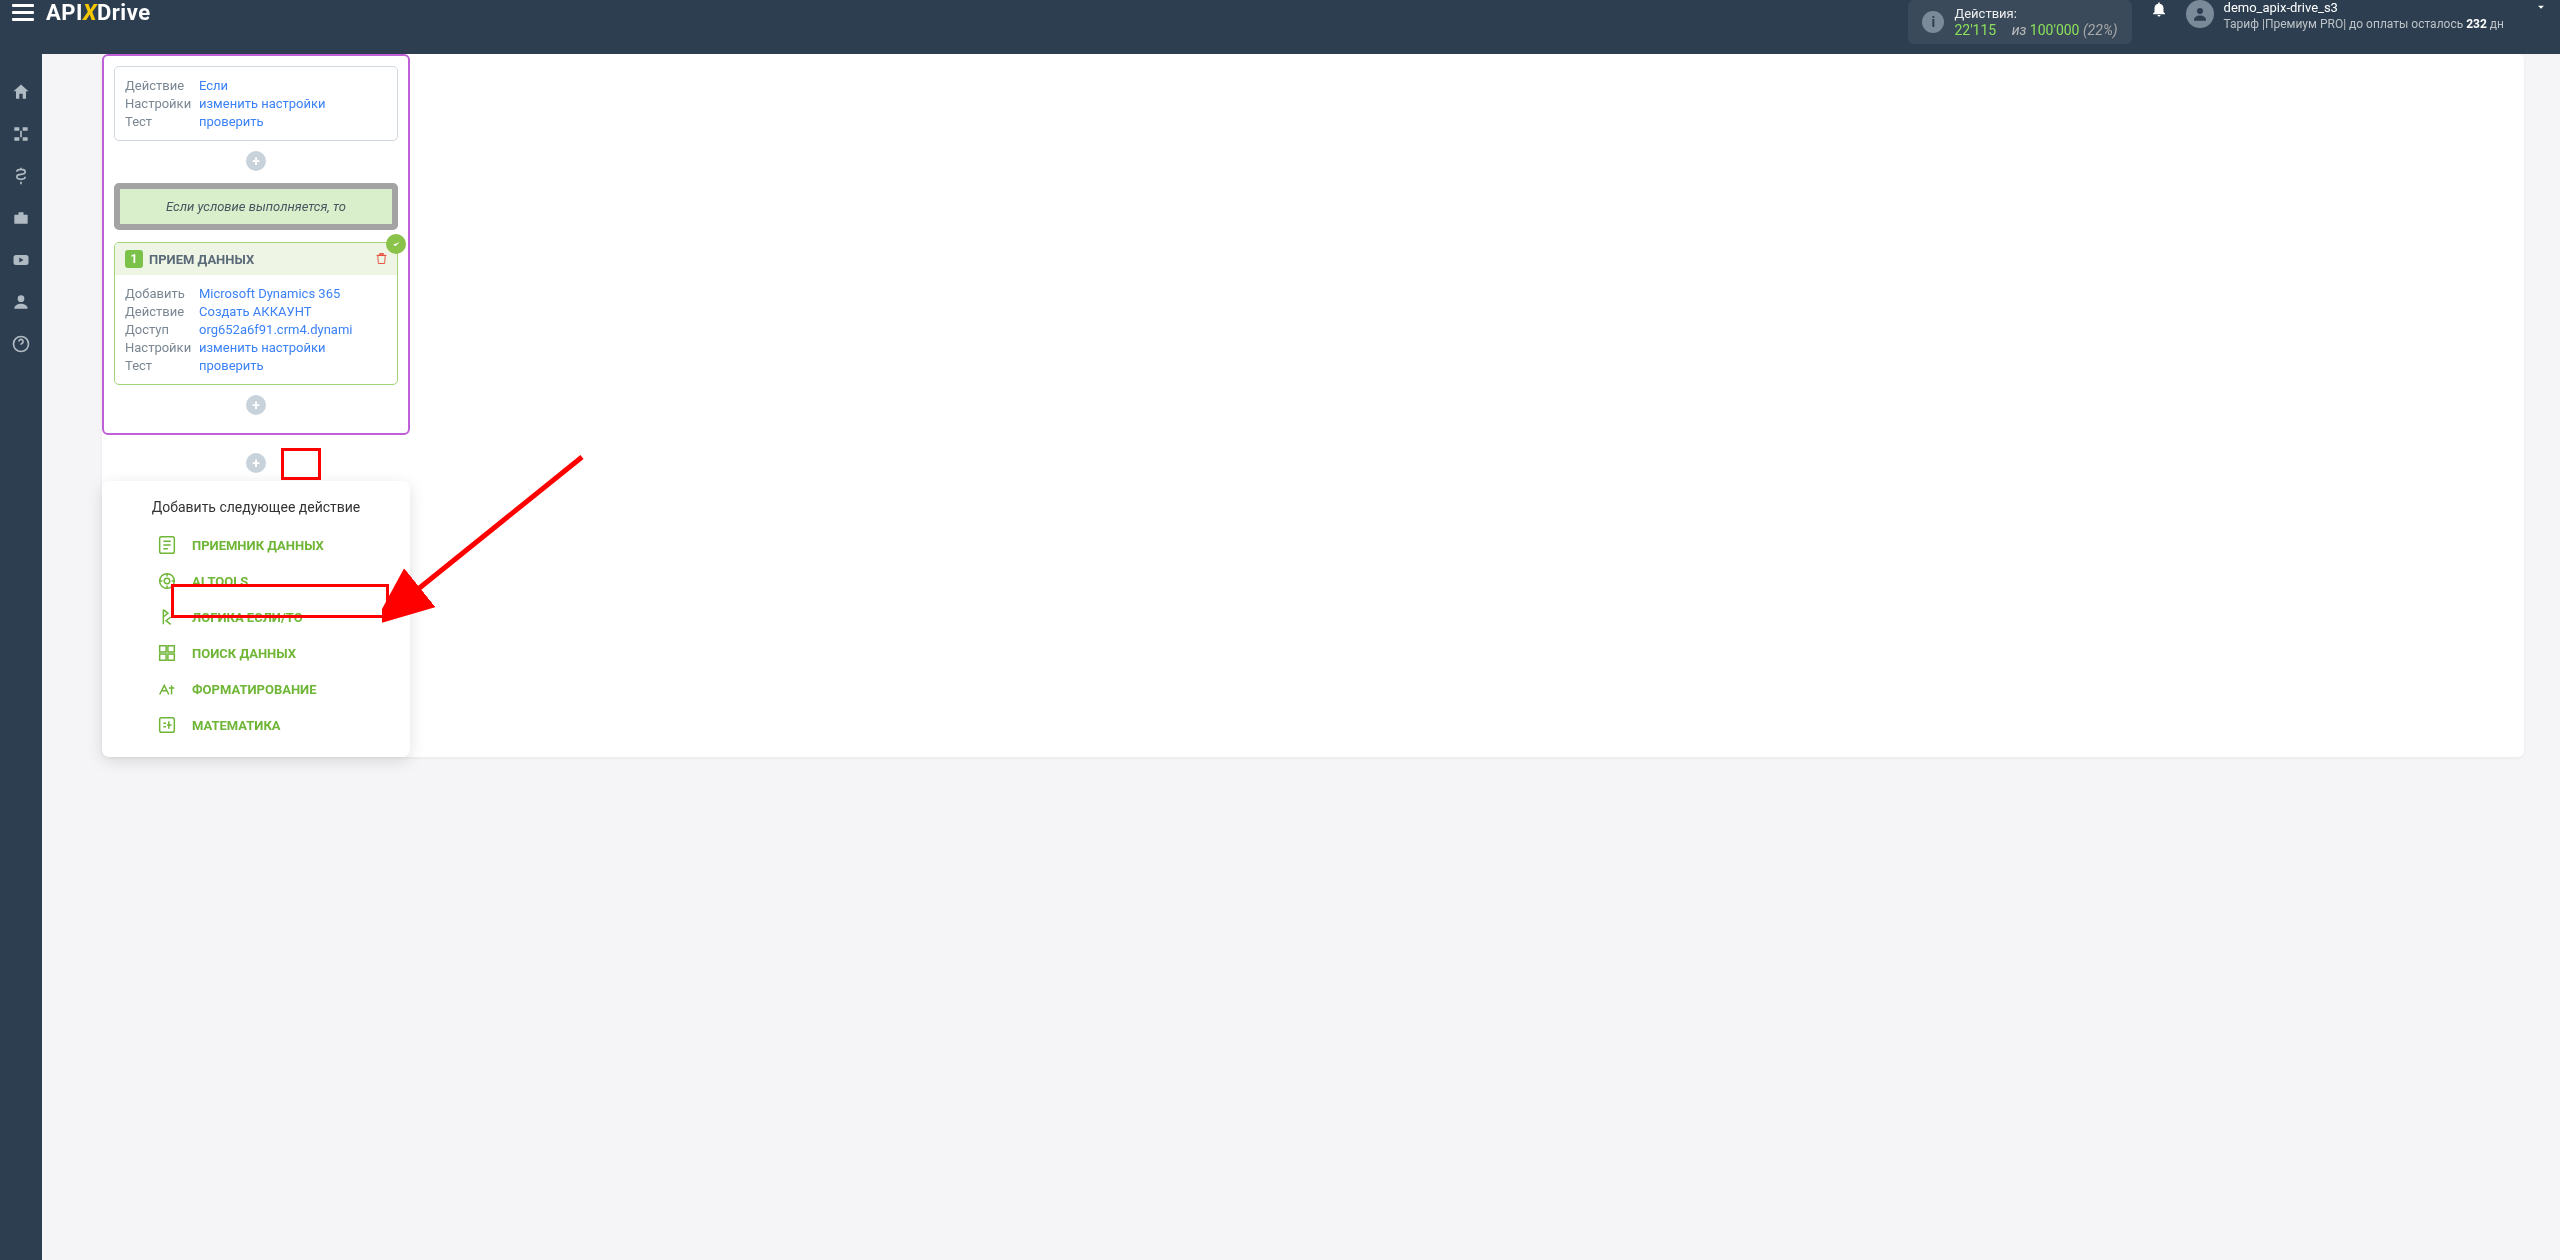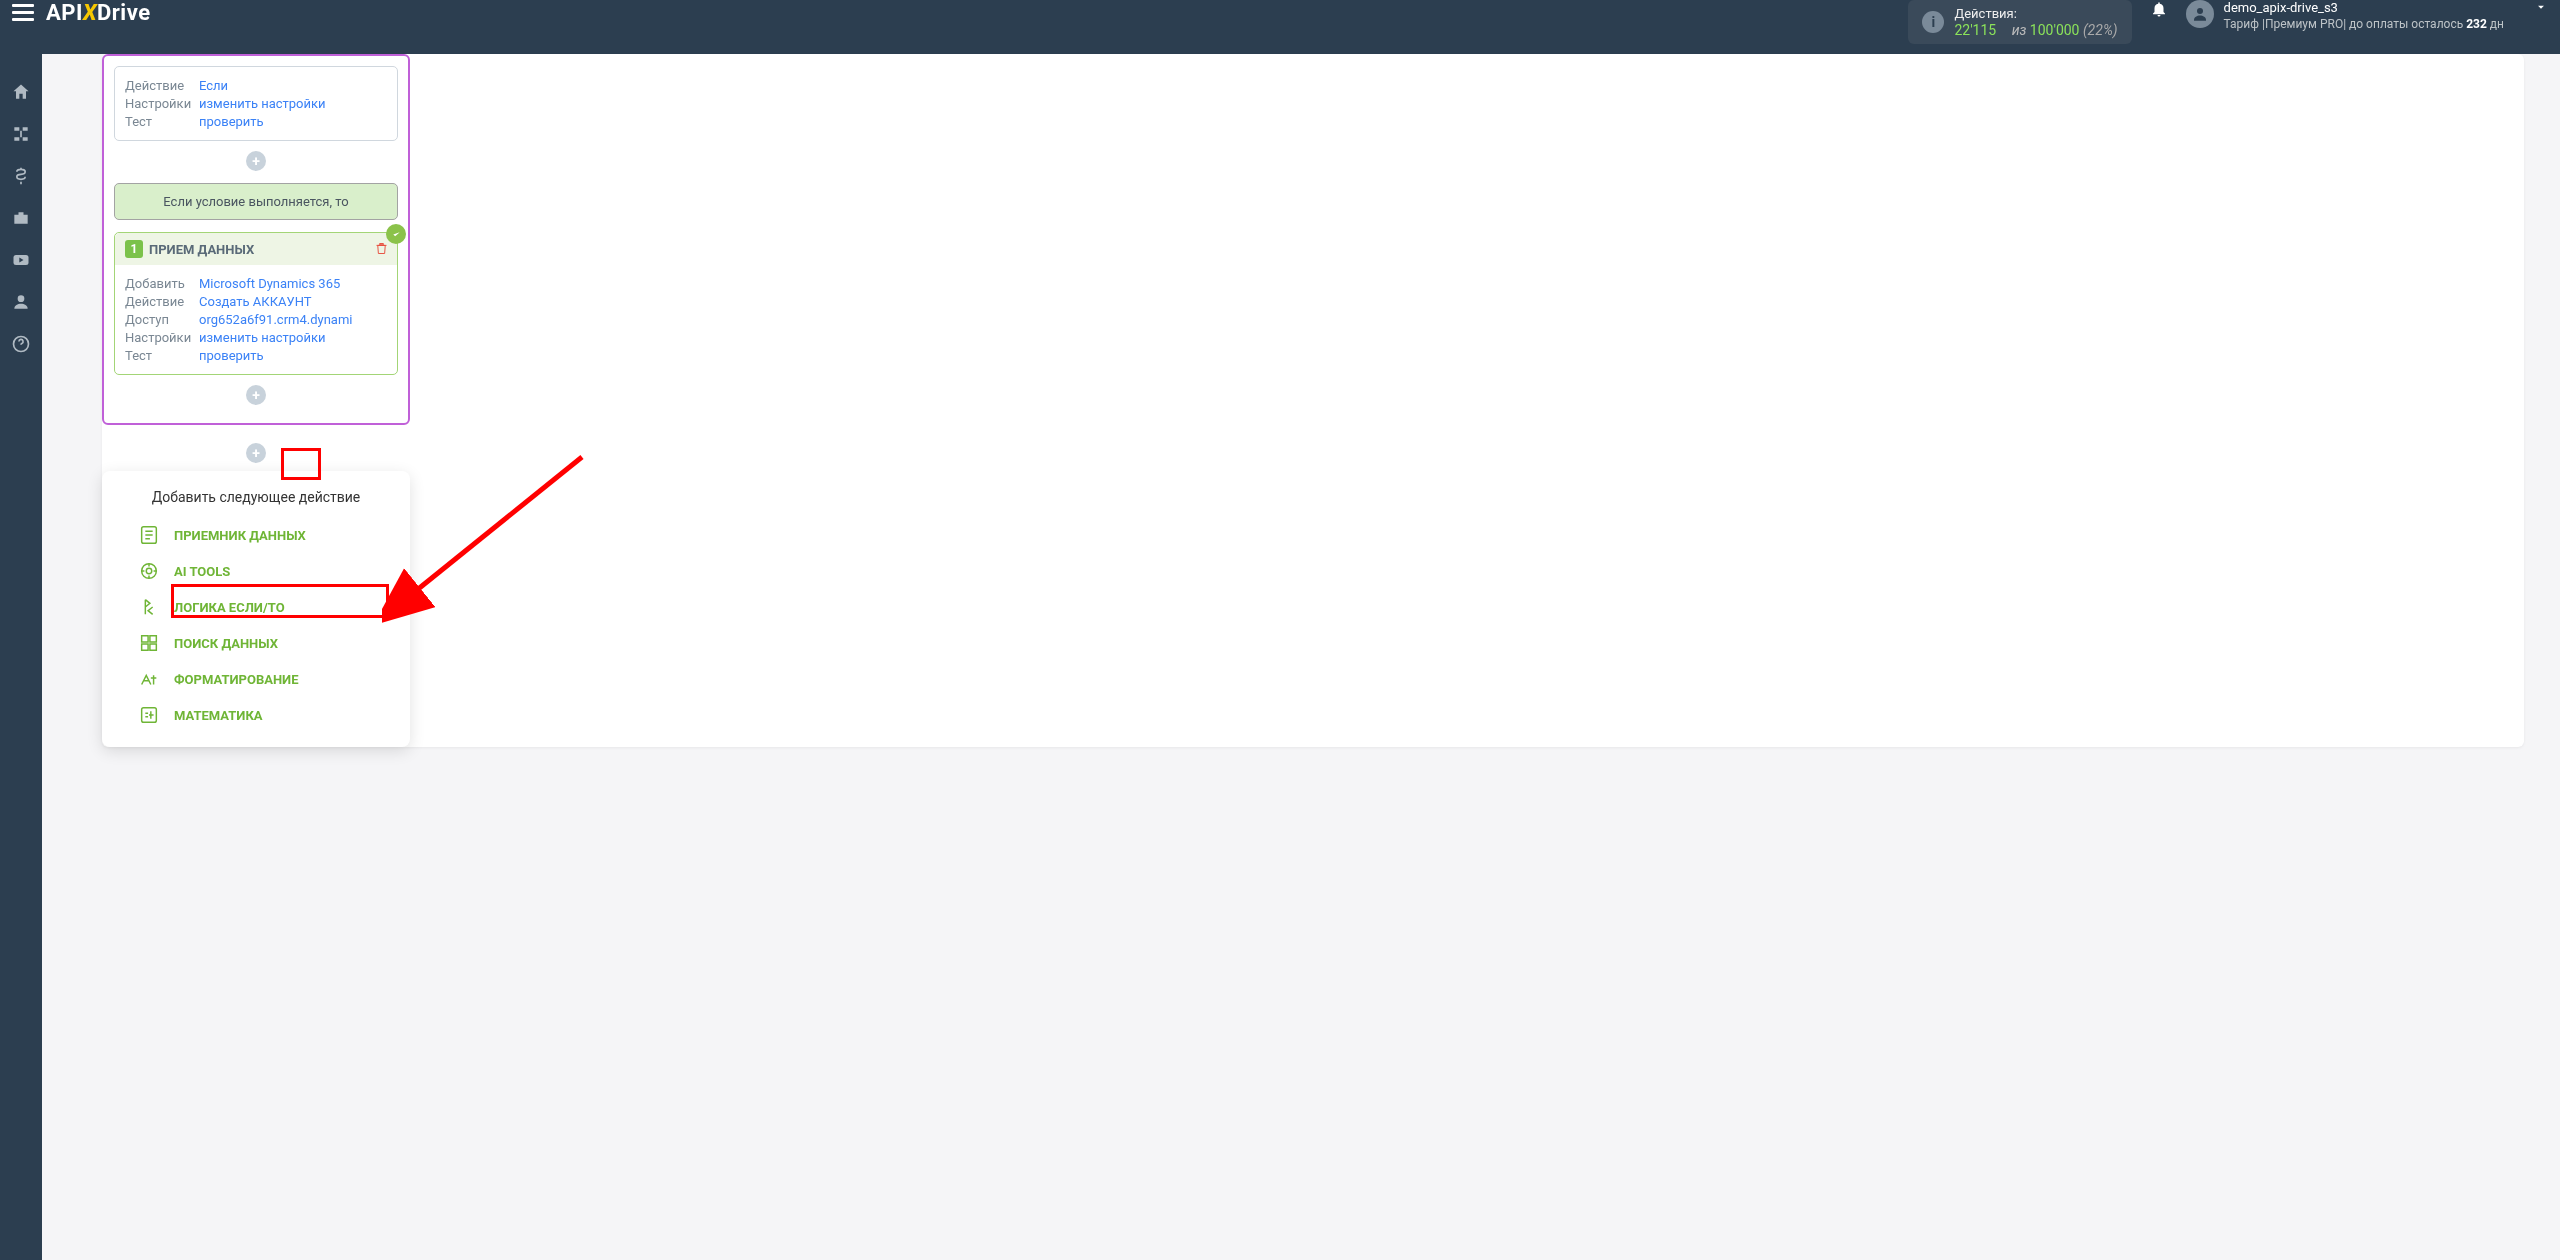--- a/index.html
+++ b/index.html
@@ -41,30 +41,30 @@
 .step-row{display:flex;margin:3px 0;}
 .step-row .lbl{width:74px;color:#7a8793;}
 .step-row .val{color:#3b82f6;cursor:pointer;text-align:center;}
 .delete-icn{position:absolute;right:8px;top:8px;width:15px;height:15px;fill:#e74c3c;cursor:pointer;}
 .check-badge{position:absolute;right:-9px;top:-9px;width:20px;height:20px;border-radius:50%;background:#8bc24a;display:flex;align-items:center;justify-content:center;}
 .check-badge svg{width:11px;height:11px;fill:#fff;}
 .green-card{border:1px solid #a3d576;}
 .green-card .step-header{background:#eef5e5;}
 
 .add-circle{width:20px;height:20px;border-radius:50%;background:#c8d2db;color:#fff;display:flex;align-items:center;justify-content:center;font-size:14px;font-weight:700;margin:10px auto 0;cursor:pointer;line-height:1;}
-.cond-bar{background:#d9efcb;border:1px solid #a3a3a3;border-radius:5px;text-align:center;padding:10px;font-size:13px;color:#4a5560;margin:12px 0;}
+.cond-bar{background:#d9efcb;border:6px solid #a3a3a3;border-radius:5px;text-align:center;padding:10px;font-size:13px;color:#4a5560;margin:12px 0;font-style:italic;}
 
 .outer-add{margin:18px auto 8px;}
 .red-box{border:3px solid #ff0000;position:absolute;pointer-events:none;}
 .red-box-1{width:40px;height:32px;left:239px;top:394px;}
 .red-box-2{width:218px;height:34px;left:129px;top:530px;}
 
 .popup{width:308px;background:#fff;border-radius:8px;box-shadow:0 4px 16px rgba(0,0,0,0.12);padding:18px 16px 14px;margin-top:6px;}
 .popup-title{text-align:center;font-size:14px;color:#333;margin-bottom:12px;}
-.popup-item{display:flex;align-items:center;gap:14px;padding:7px 20px;font-size:13px;font-weight:700;color:#6fb536;cursor:pointer;text-transform:uppercase;}
+.popup-item{display:flex;align-items:center;gap:14px;padding:7px 20px;font-size:13px;font-weight:700;color:#6fb536;cursor:pointer;text-transform:uppercase;margin-left:18px;}
 .popup-item .picon{width:22px;height:22px;fill:none;stroke:#6fb536;stroke-width:1.6;}
 
 .arrow-svg{position:absolute;left:340px;top:388px;pointer-events:none;}
 </style>
 </head>
 <body>
 
 <div class="topbar">
   <div class="hamburger">
       <div></div>

